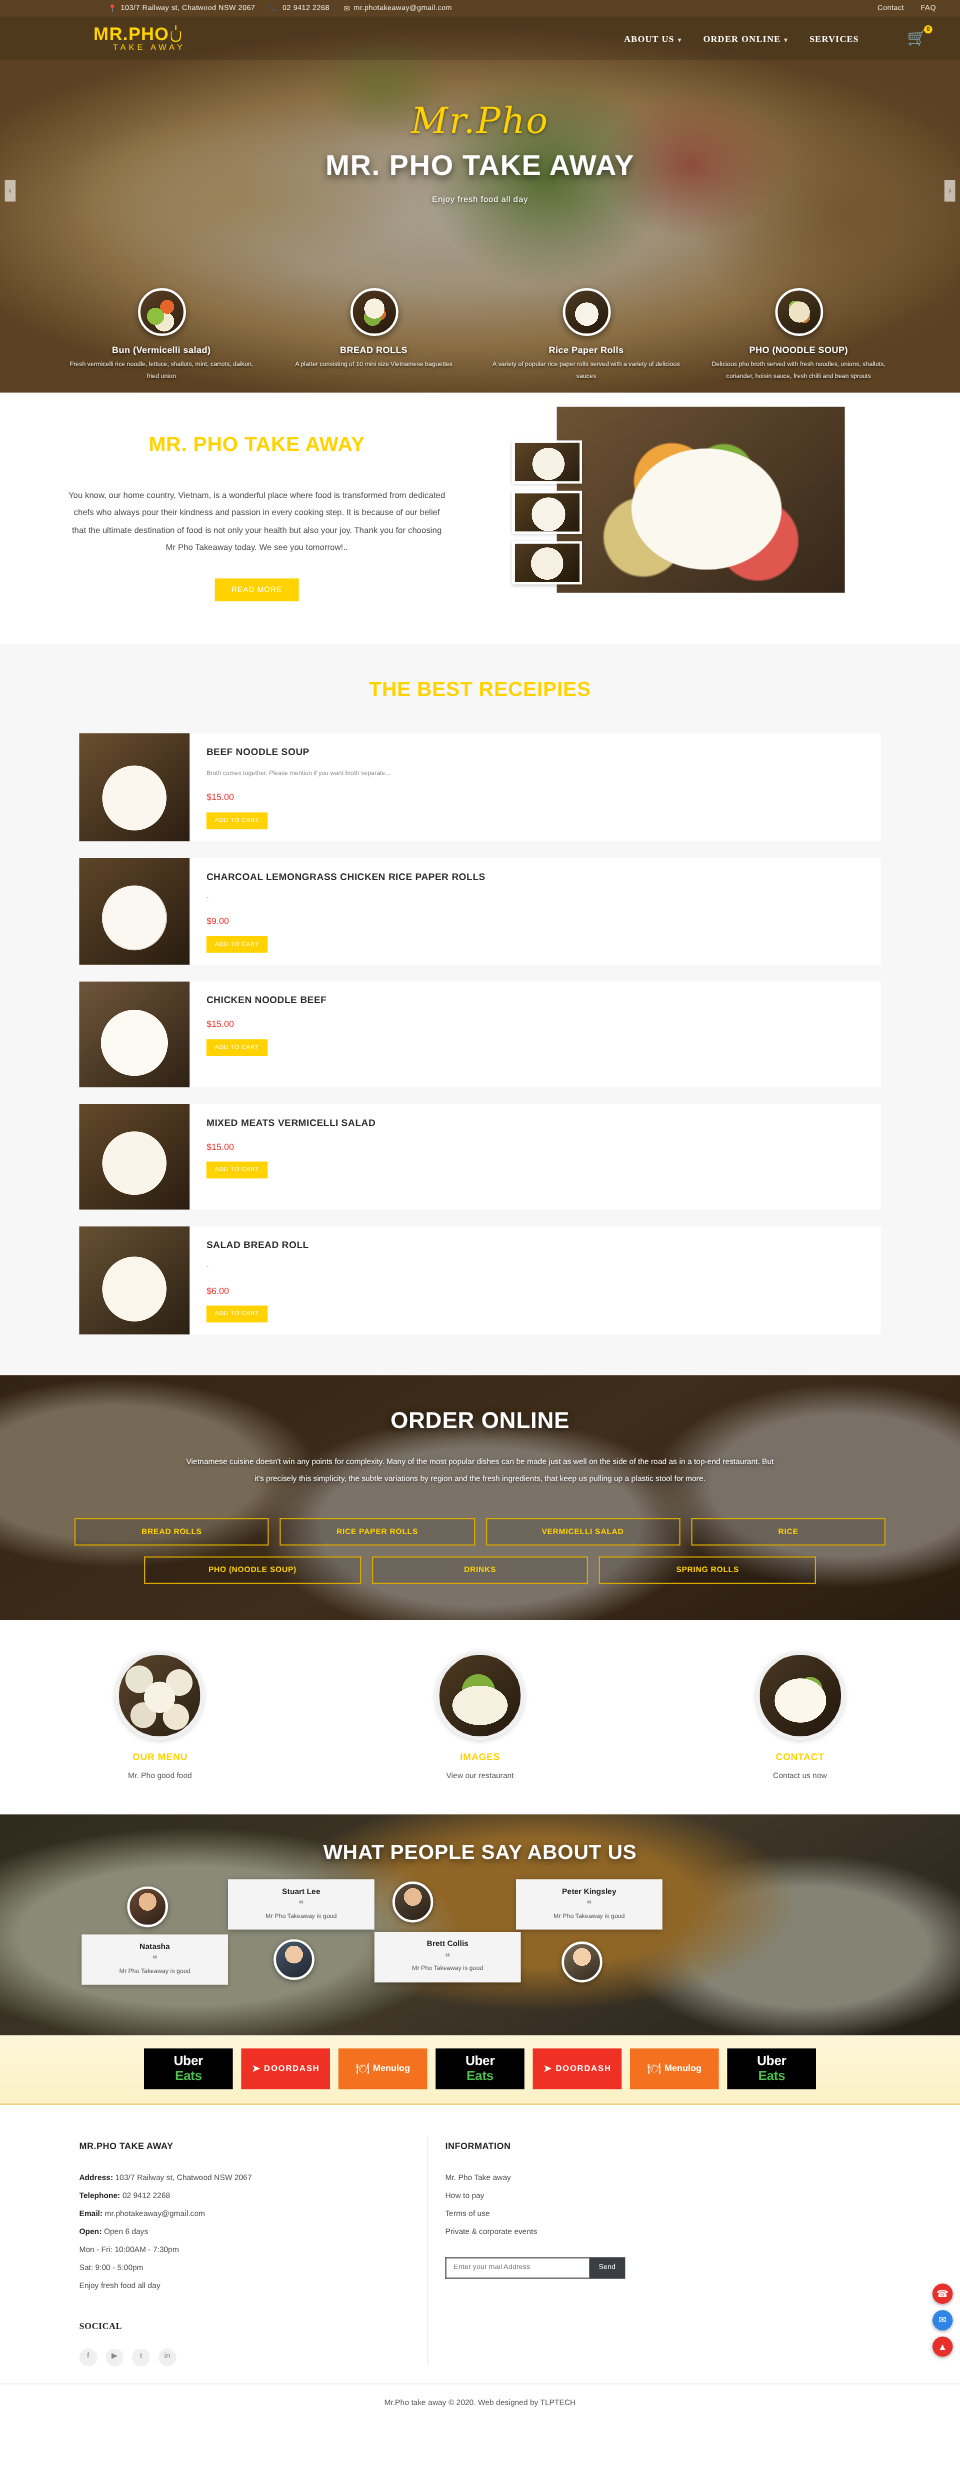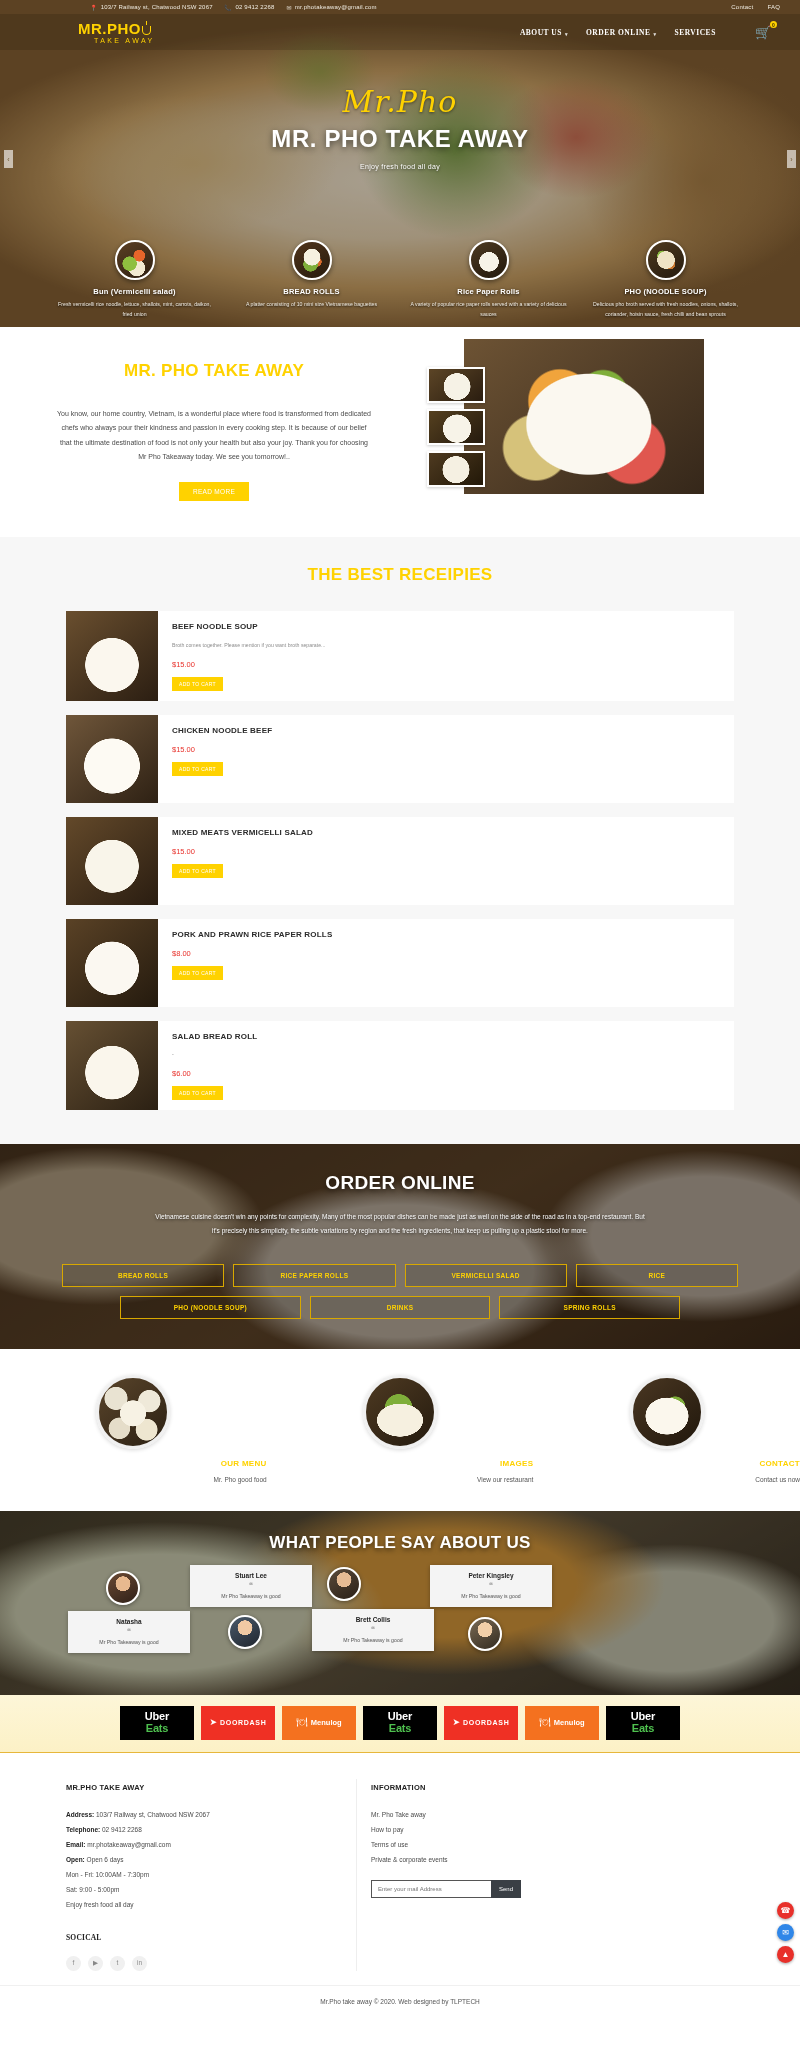--- a/index.html
+++ b/index.html
@@ -251,21 +251,21 @@
   .cat-row.second { margin-top:9px; padding:0 120px; }
   .cat-btn {
     flex:1; border:1px solid #d8a800; background:rgba(0,0,0,.12);
     color:#ffd200; font-size:6.5px; font-weight:bold; letter-spacing:.3px;
     padding:7px 4px; text-align:center; cursor:pointer; font-family:inherit;
     white-space:nowrap;
   }
 
   
   .three { background:#fff; padding:26px 0 28px; display:flex; }
-  .three-item { flex:1; text-align:right; }
+  .three-item { flex:1; text-align:center; }
   .t-circle {
     width:74px;height:74px;border-radius:50%;margin:0 auto 10px;
     border:3px solid #f0f0f0; box-shadow:0 1px 4px rgba(0,0,0,.16);
   }
   .tc1{background:
       radial-gradient(circle at 50% 52%, #f7f2e4 0 26%, transparent 27%),
       radial-gradient(circle at 25% 30%, #e9e3d2 0 16%, transparent 17%),
       radial-gradient(circle at 74% 34%, #efe9d9 0 16%, transparent 17%),
       radial-gradient(circle at 30% 74%, #e5ddc9 0 15%, transparent 16%),
       radial-gradient(circle at 70% 76%, #eee6d0 0 15%, transparent 16%),
@@ -495,20 +495,29 @@
       <div class="rec-card">
         <div class="rec-img ri1"></div>
         <div class="rec-body">
           <div class="rec-title">BEEF NOODLE SOUP</div>
           <div class="rec-desc">Broth comes together. Please mention if you want broth separate...</div>
           <div class="rec-price">$15.00</div>
           <button class="add-cart">ADD TO CART</button>
         </div>
       </div>
 
+      <div class="rec-card">
+        <div class="rec-img ri2"></div>
+        <div class="rec-body">
+          <div class="rec-title">CHARCOAL LEMONGRASS CHICKEN RICE PAPER ROLLS</div>
+          <div class="rec-desc">-</div>
+          <div class="rec-price">$9.00</div>
+          <button class="add-cart">ADD TO CART</button>
+        </div>
+      </div>
 
       <div class="rec-card">
         <div class="rec-img ri3"></div>
         <div class="rec-body">
           <div class="rec-title">CHICKEN NOODLE BEEF</div>
           <div class="rec-desc"></div>
           <div class="rec-price">$15.00</div>
           <button class="add-cart">ADD TO CART</button>
         </div>
       </div>
@@ -516,29 +525,20 @@
       <div class="rec-card">
         <div class="rec-img ri4"></div>
         <div class="rec-body">
           <div class="rec-title">MIXED MEATS VERMICELLI SALAD</div>
           <div class="rec-desc"></div>
           <div class="rec-price">$15.00</div>
           <button class="add-cart">ADD TO CART</button>
         </div>
       </div>
 
-      <div class="rec-card">
-        <div class="rec-img ri5"></div>
-        <div class="rec-body">
-          <div class="rec-title">PORK AND PRAWN RICE PAPER ROLLS</div>
-          <div class="rec-desc"></div>
-          <div class="rec-price">$8.00</div>
-          <button class="add-cart">ADD TO CART</button>
-        </div>
-      </div>
 
       <div class="rec-card">
         <div class="rec-img ri6"></div>
         <div class="rec-body">
           <div class="rec-title">SALAD BREAD ROLL</div>
           <div class="rec-desc">-</div>
           <div class="rec-price">$6.00</div>
           <button class="add-cart">ADD TO CART</button>
         </div>
       </div>

